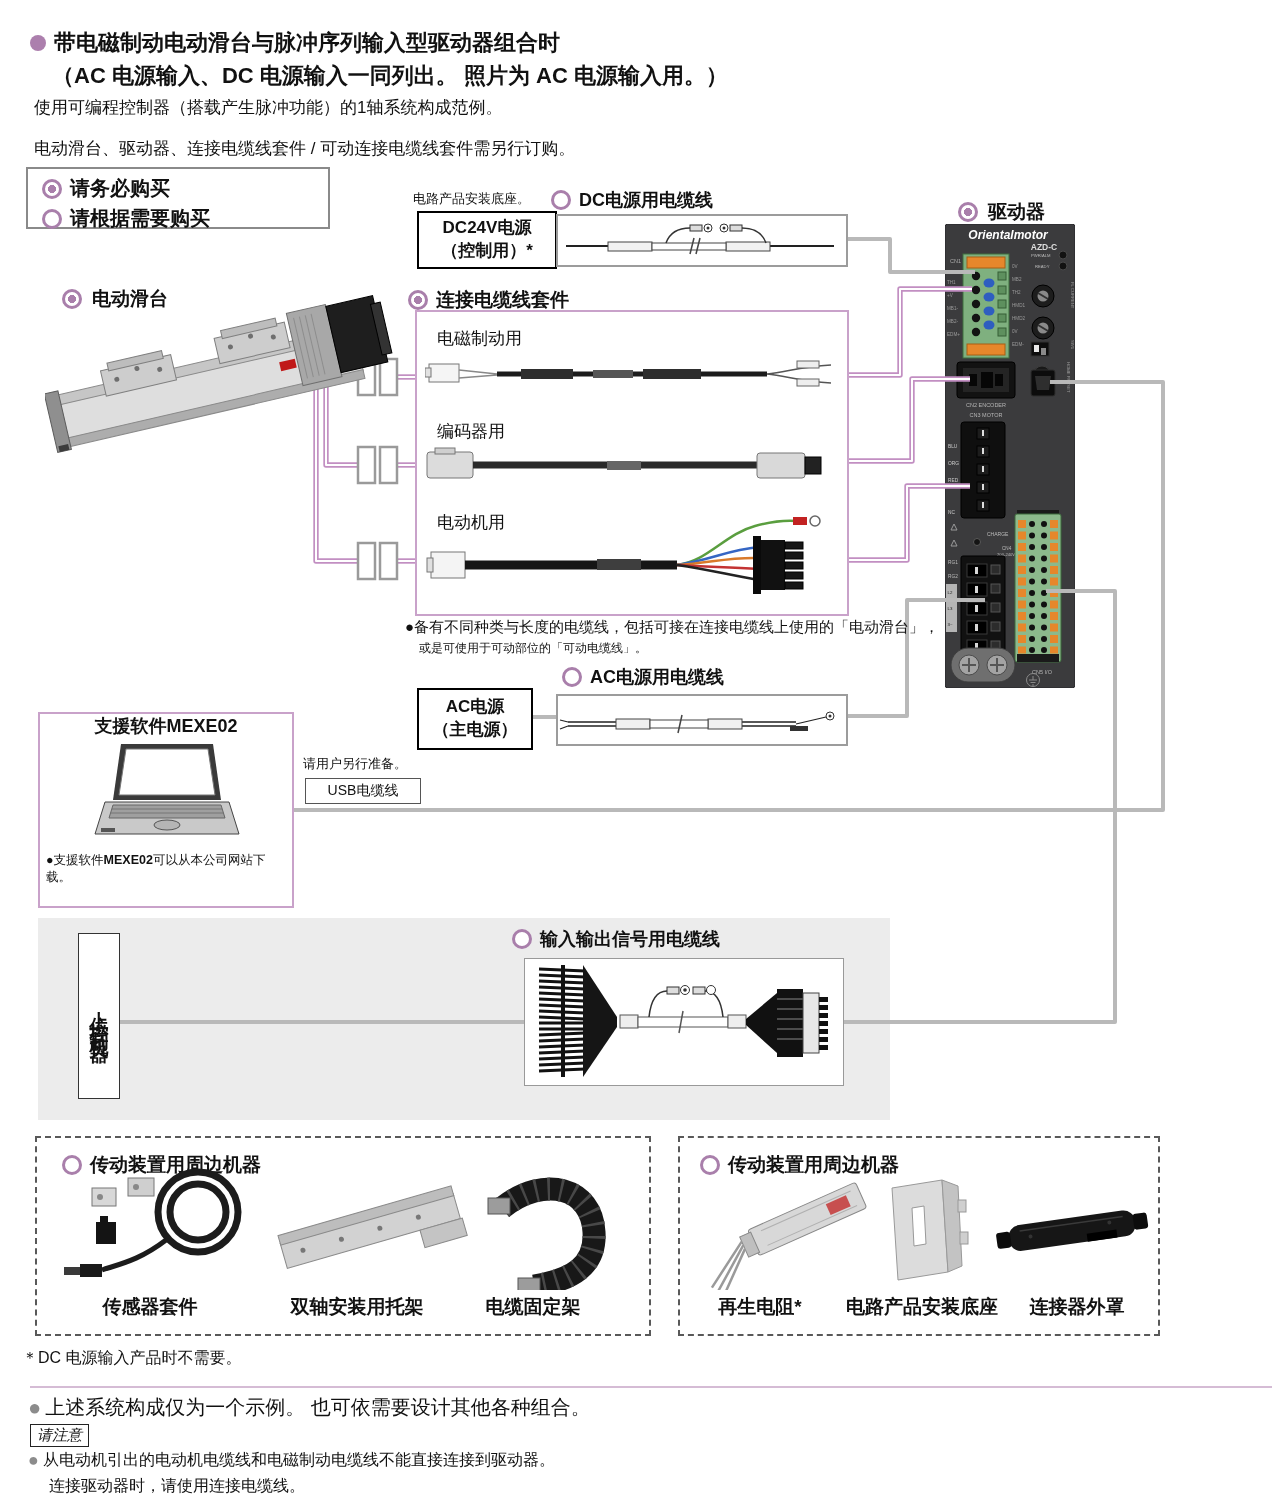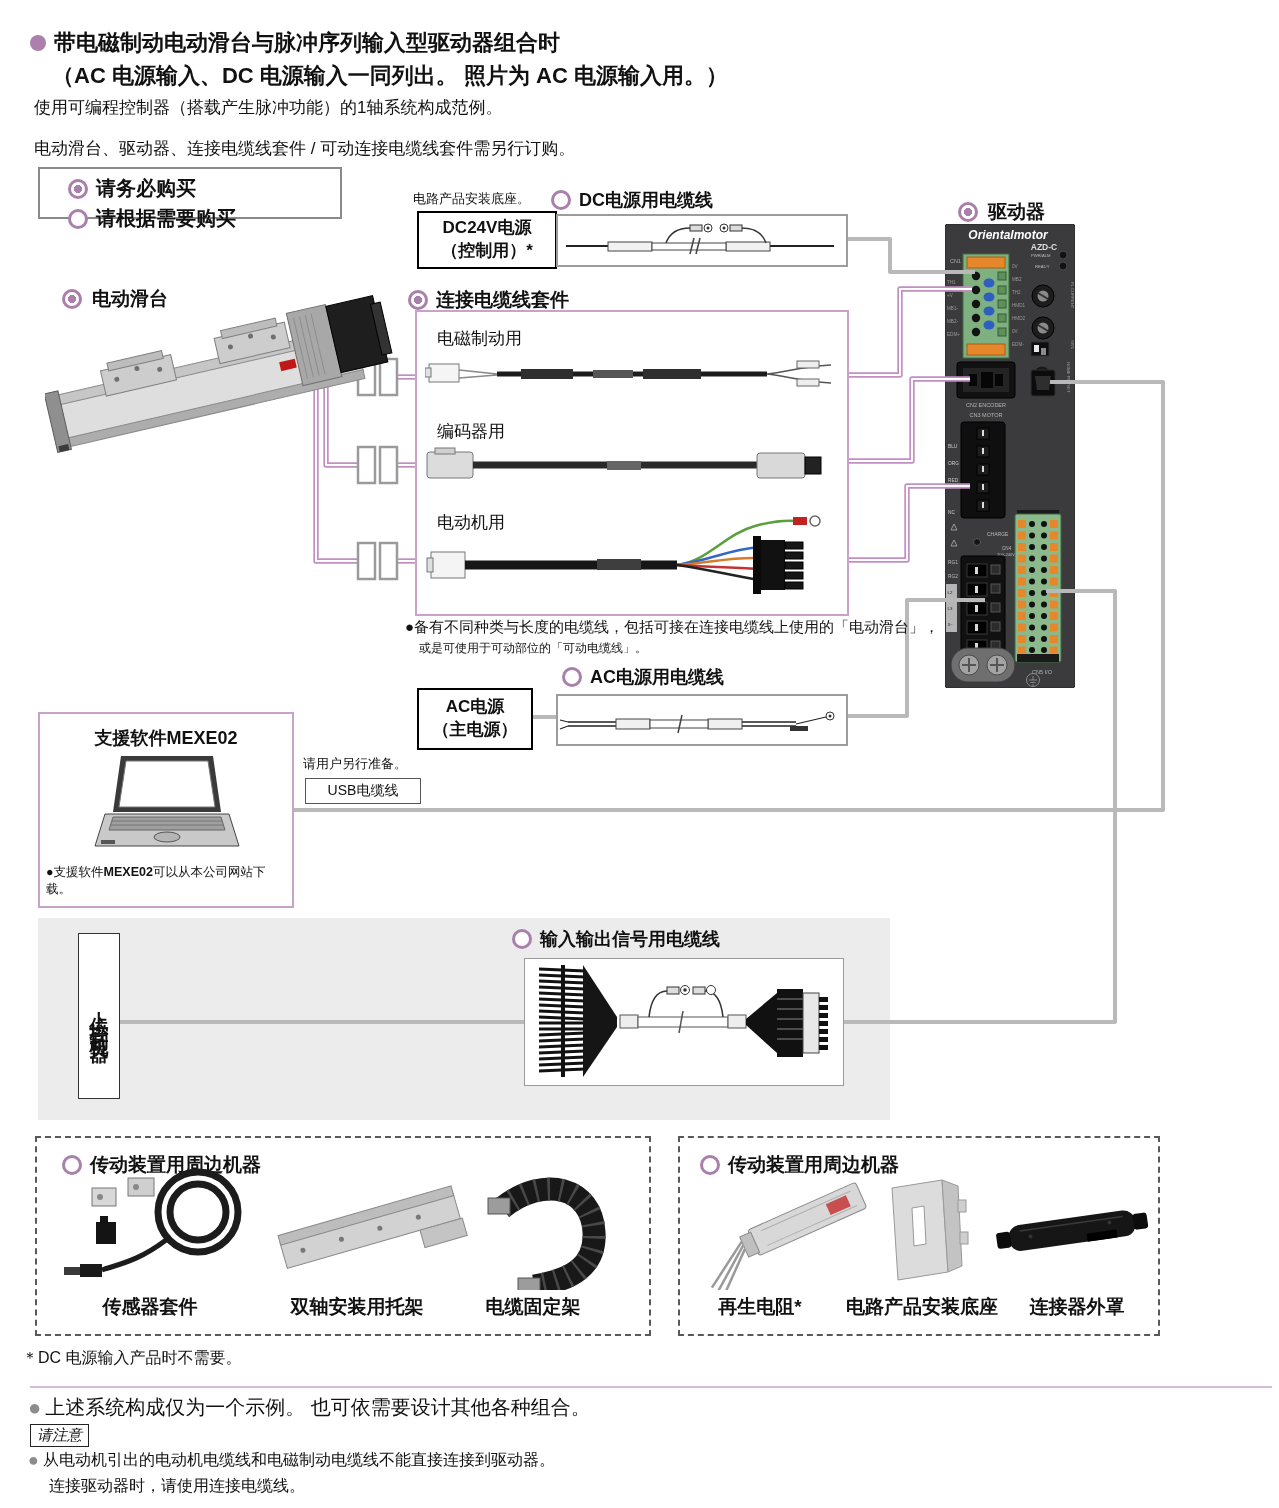--- a/index.html
+++ b/index.html
@@ -282,21 +282,21 @@
   </svg>
 
   <div class="abs top lbl" style="left:30px;top:28px;font-size:22px;">
     <span class="bullet"></span>
     <span>带电磁制动电动滑台与脉冲序列输入型驱动器组合时</span>
   </div>
   <div class="abs top" style="left:52px;top:61px;font-size:22px;font-weight:bold;">（AC 电源输入、DC 电源输入一同列出。 照片为 AC 电源输入用。）</div>
   <div class="abs top" style="left:34px;top:96px;font-size:17px;">使用可编程控制器（搭载产生脉冲功能）的1轴系统构成范例。</div>
   <div class="abs top" style="left:34px;top:137px;font-size:17px;">电动滑台、驱动器、连接电缆线套件 / 可动连接电缆线套件需另行订购。</div>
 
-  <div class="abs top legendbox" style="left:38px;top:167px;width:304px;height:52px;padding:6px 28px;box-sizing:border-box;">
+  <div class="abs top legendbox" style="left:26px;top:167px;width:304px;height:62px;padding:6px 14px;box-sizing:border-box;">
     <div class="lbl" style="font-size:20px;margin-top:0px;">
       <span class="mk f"></span>
       <span>请务必购买</span>
     </div>
     <div class="lbl" style="font-size:20px;margin-top:3px;">
       <span class="mk"></span>
       <span>请根据需要购买</span>
     </div>
   </div>
 
@@ -440,21 +440,21 @@
       <rect x="92" y="24" width="58" height="8" fill="#fff" stroke="#444"></rect>
       <path d="M124,19 L120,37" stroke="#444" stroke-width="1.5"></path>
       <path d="M238,28 L268,21" stroke="#222" stroke-width="1.2" fill="none"></path>
       <circle cx="272" cy="20" r="4" fill="#fff" stroke="#333"></circle>
         <circle cx="272" cy="20" r="1.5" fill="#333"></circle>
       <rect x="232" y="30" width="18" height="5" fill="#333"></rect>
     </svg>
   </div>
 
   <div class="abs top pbox" style="left:38px;top:712px;width:252px;height:192px;">
-    <div style="text-align:center;font-weight:bold;font-size:18px;margin-top:12px;">支援软件MEXE02</div>
+    <div style="text-align:center;font-weight:bold;font-size:18px;">支援软件MEXE02</div>
     <svg width="150" height="104" viewBox="0 0 150 104" style="display:block;margin:4px auto 0;">
       <polygon points="30,2 122,2 130,58 22,58" fill="#3a3a3a"></polygon>
       <polygon points="35,7 117,7 124,53 28,53" fill="#fff" stroke="#777"></polygon>
       <polygon points="14,60 138,60 148,92 4,92" fill="#c9c9c9" stroke="#444"></polygon>
       <polygon points="22,63 130,63 134,76 18,76" fill="#9f9f9f" stroke="#666"></polygon>
       <line x1="21" y1="67" x2="131" y2="67" stroke="#666" stroke-width="0.7"></line>
       <line x1="20" y1="71" x2="132" y2="71" stroke="#666" stroke-width="0.7"></line>
       <ellipse cx="76" cy="83" rx="13" ry="5" fill="#b5b5b5" stroke="#555"></ellipse>
       <rect x="10" y="86" width="14" height="4" fill="#555"></rect>
     </svg>

